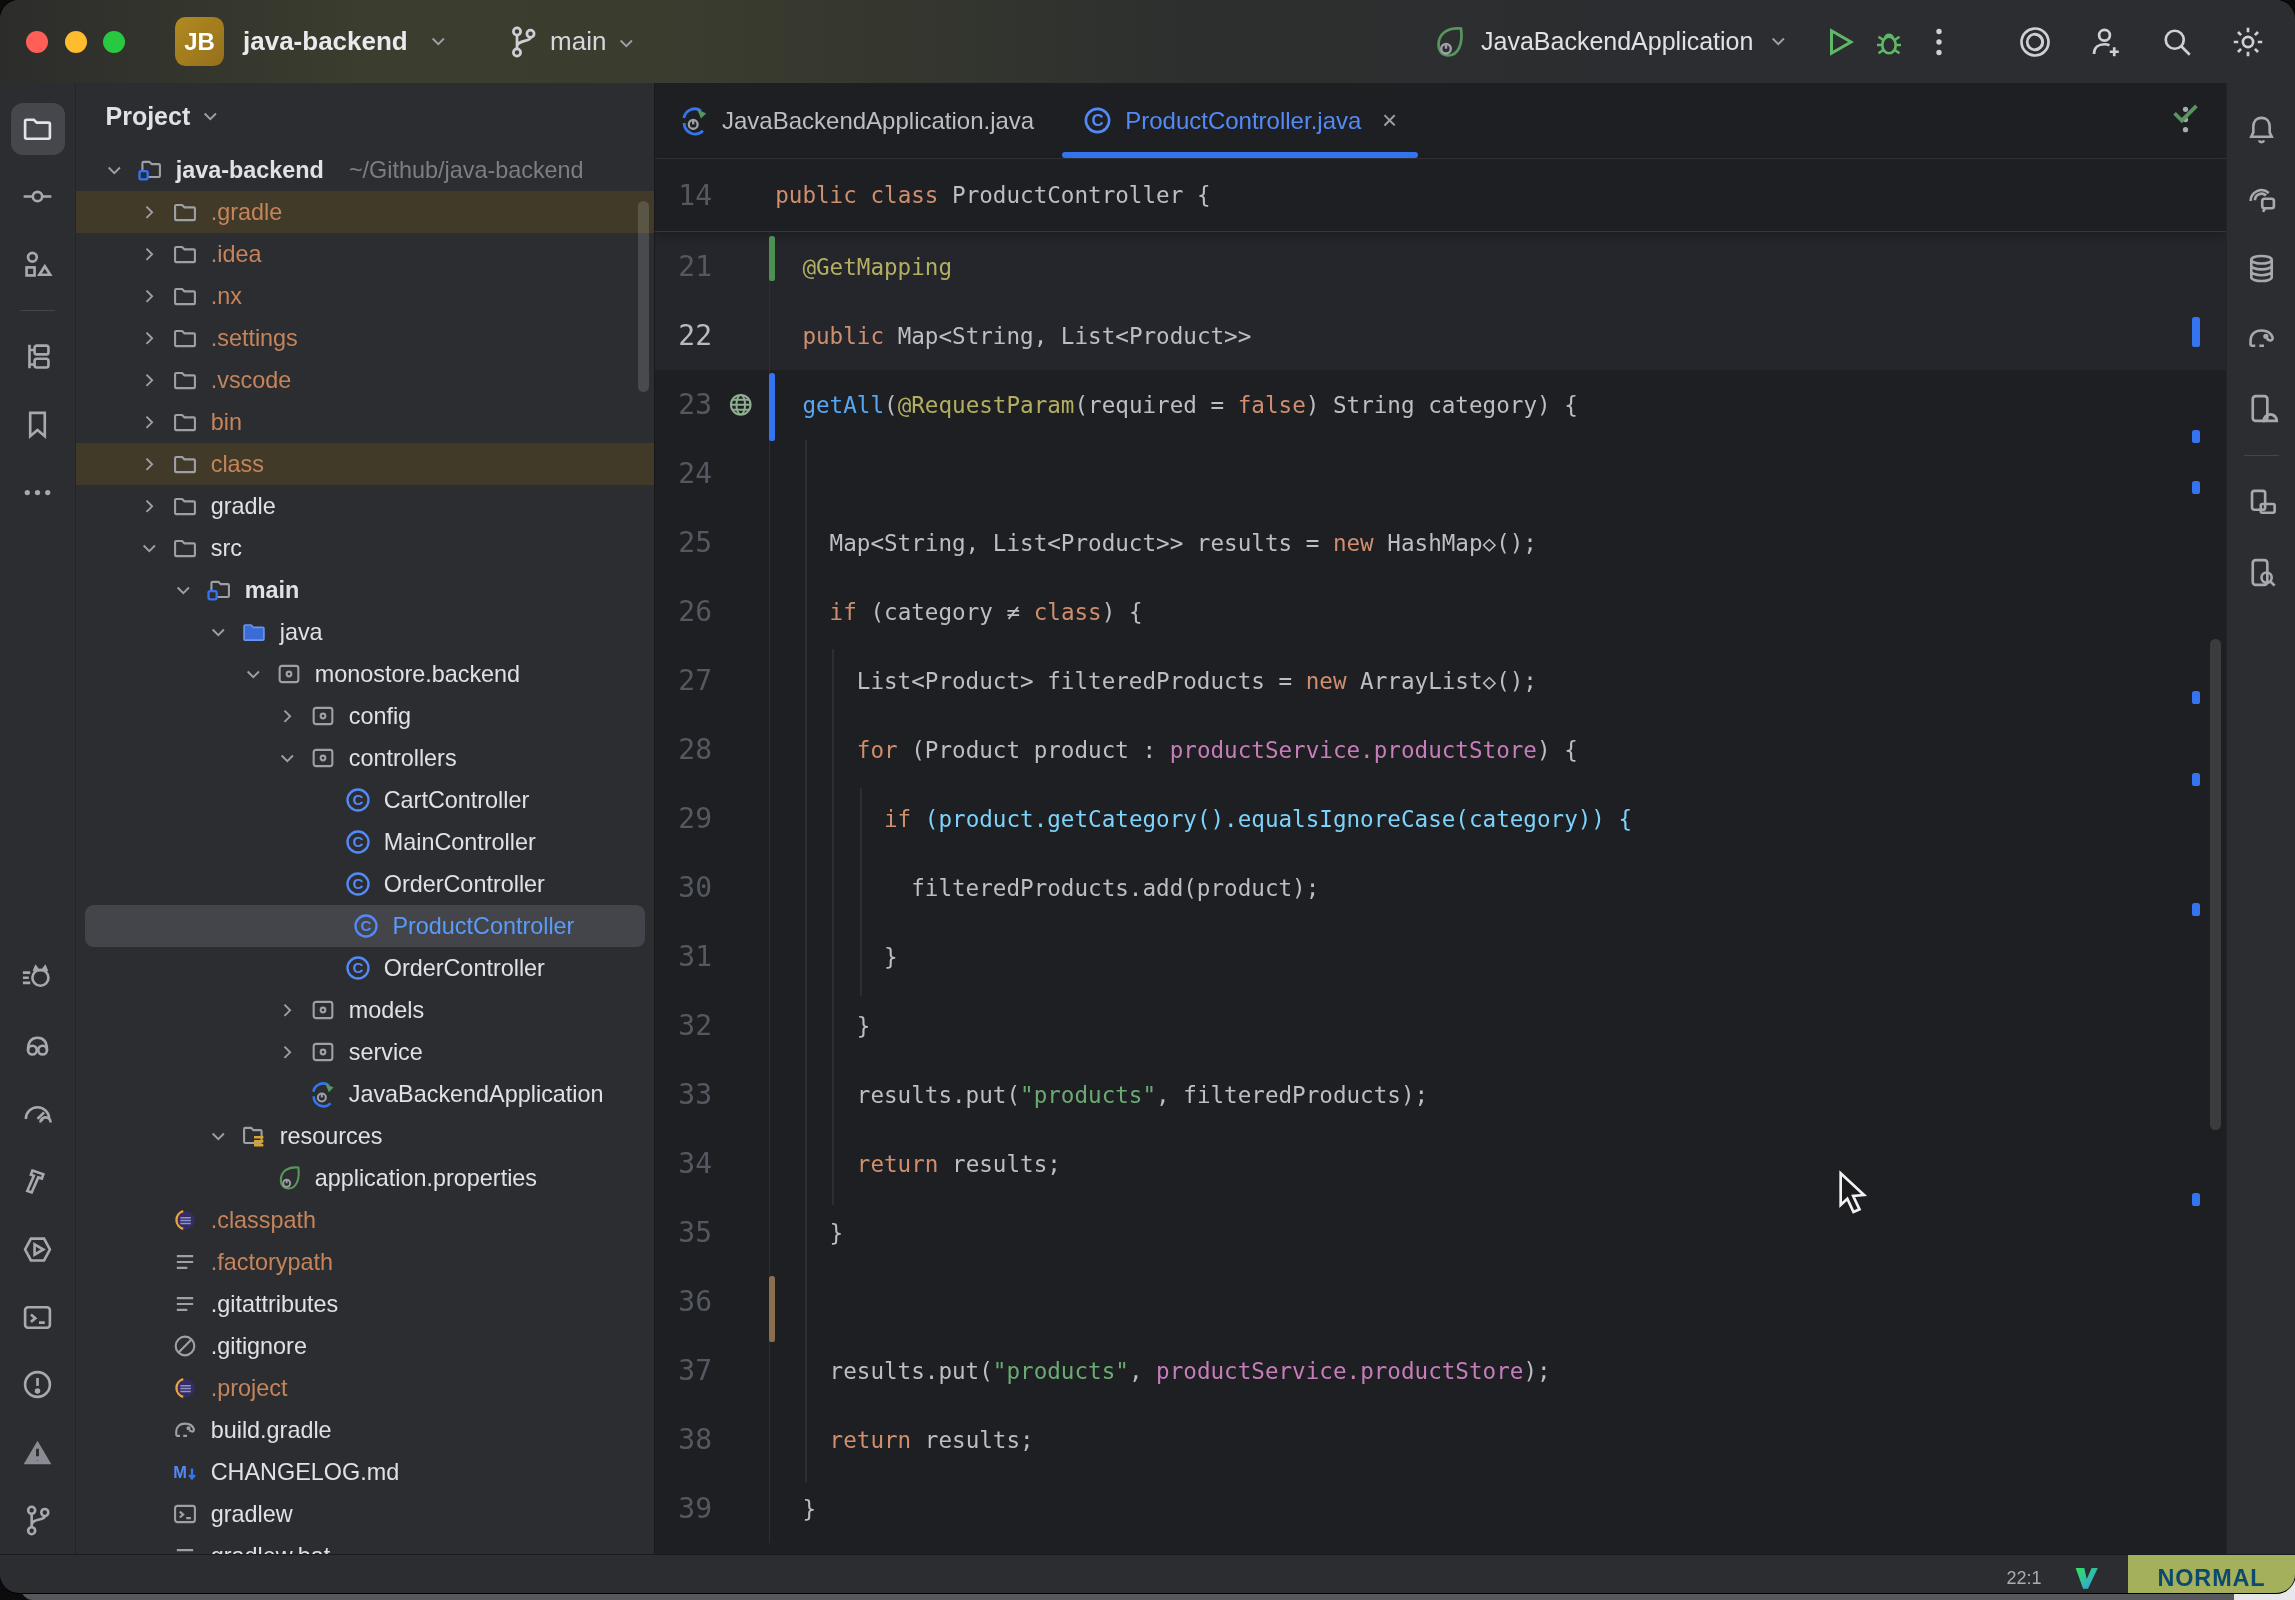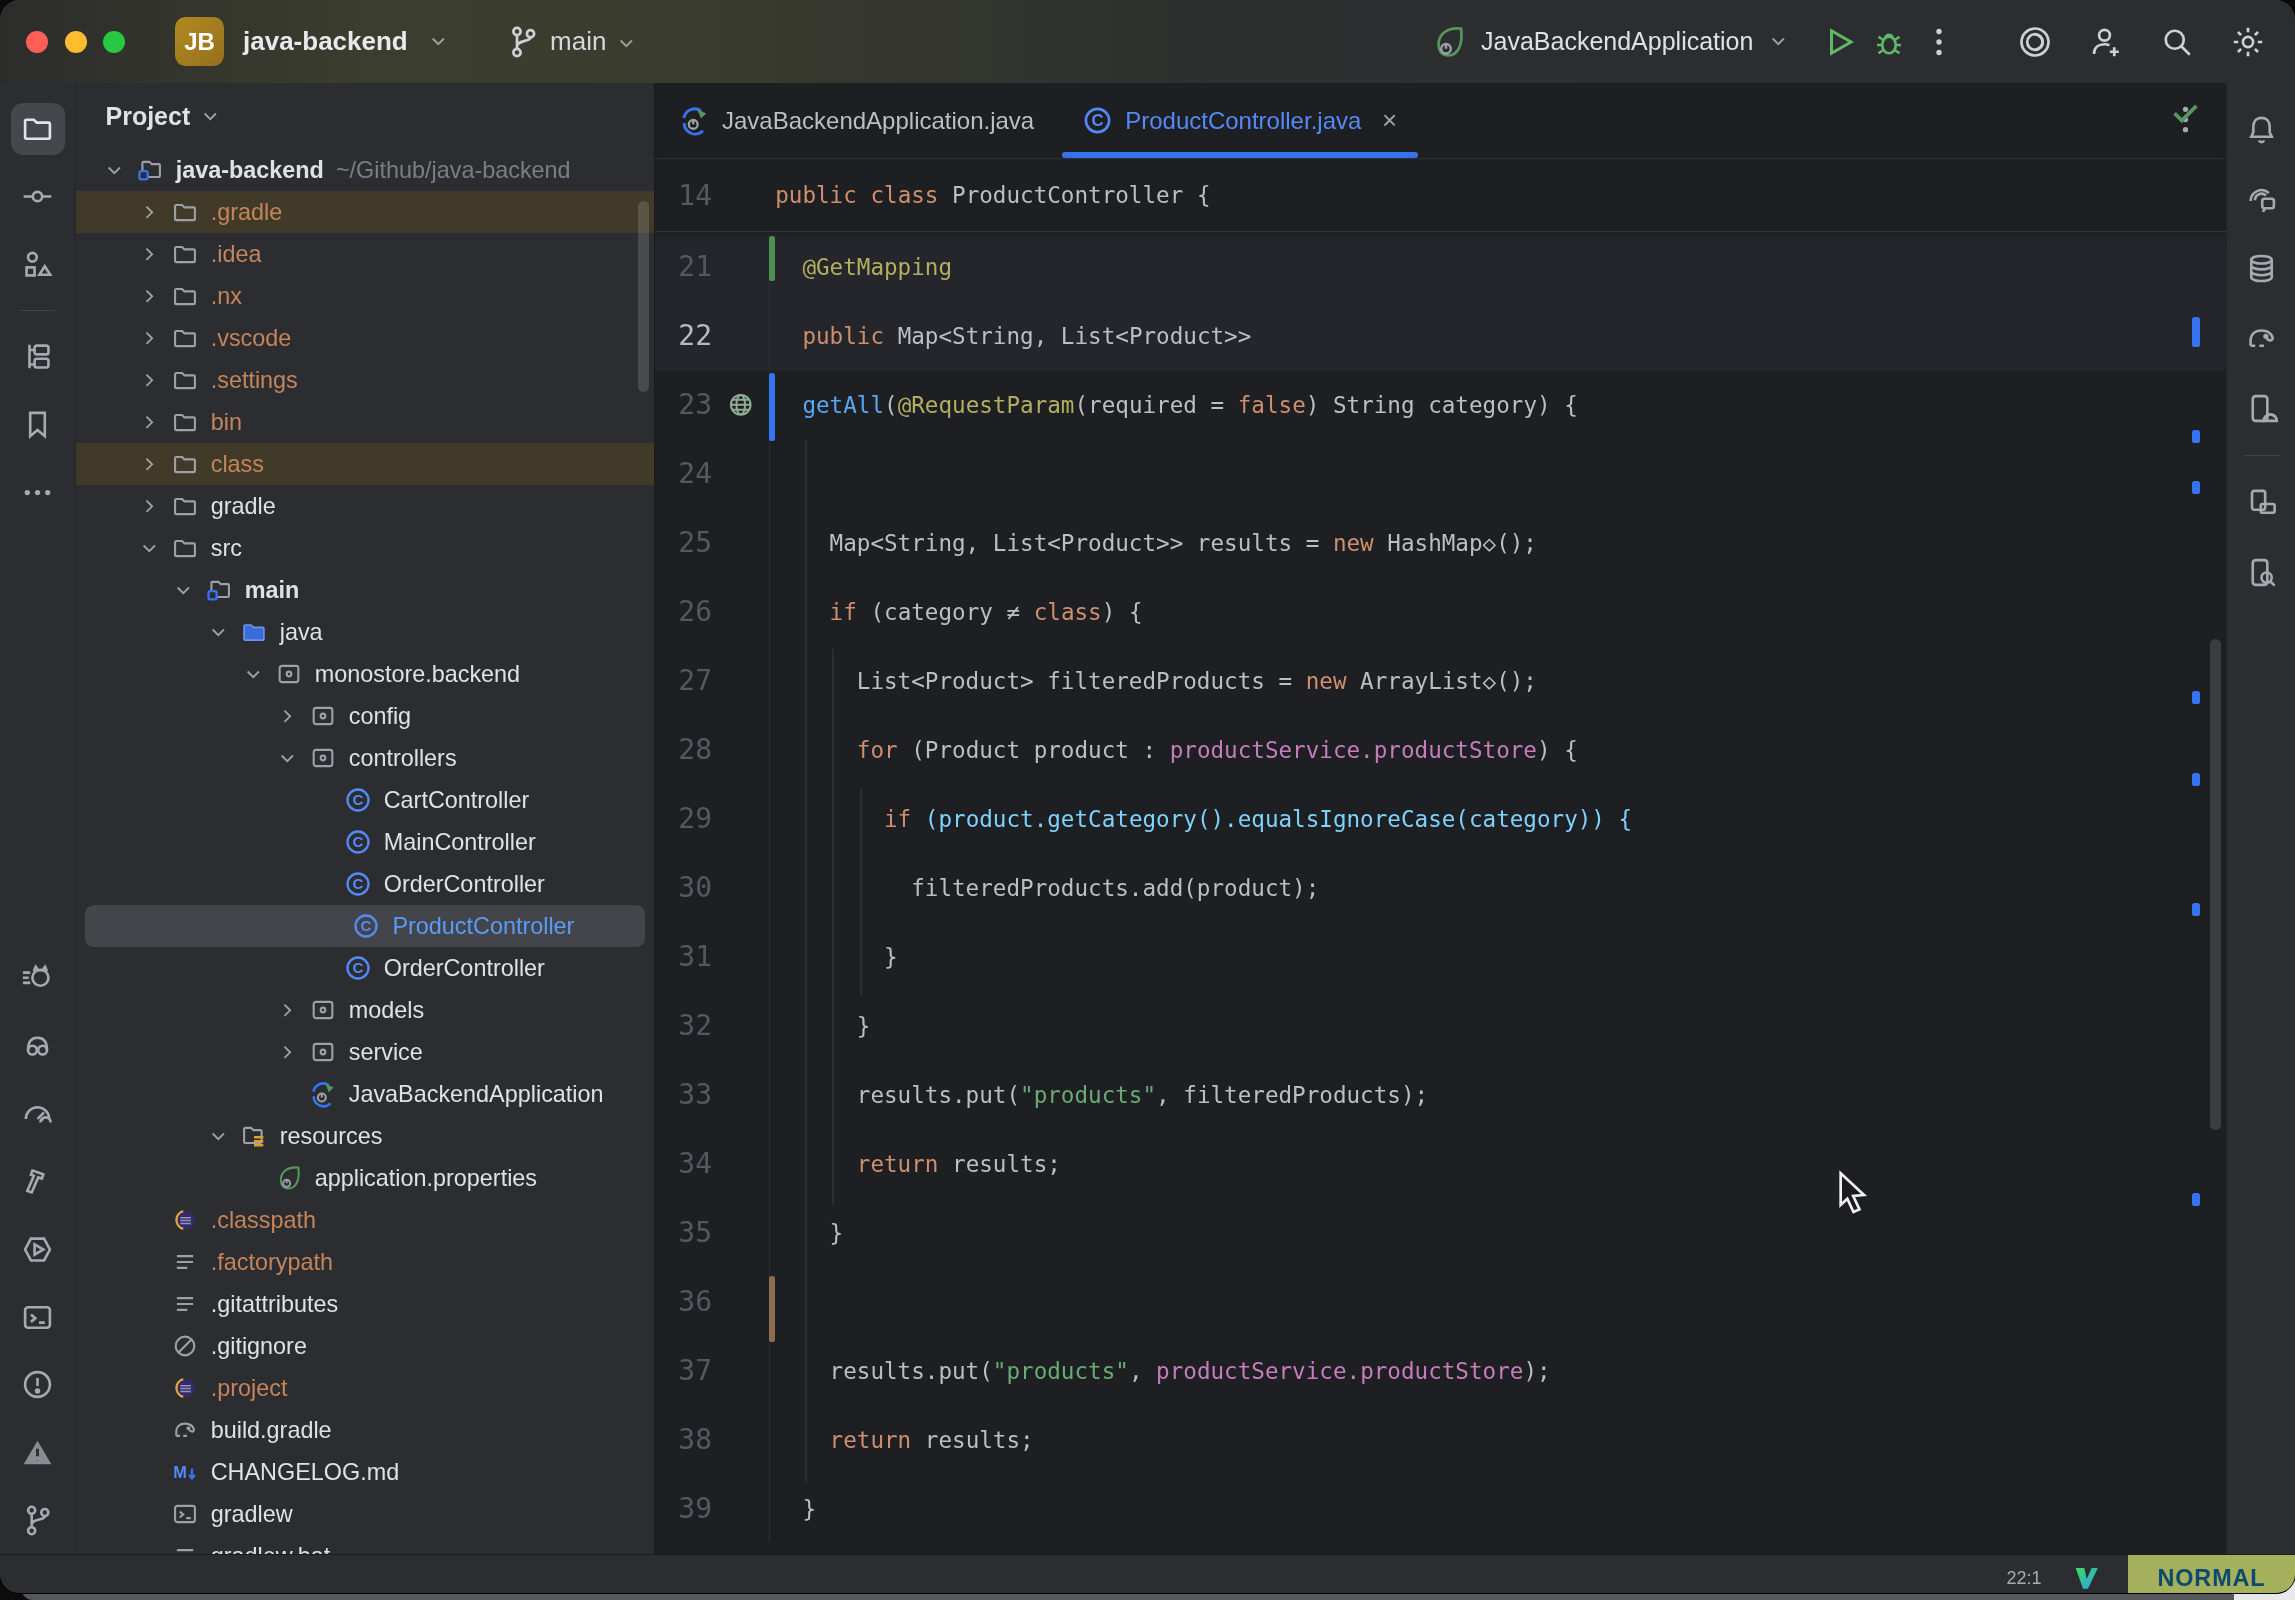--- a/index.html
+++ b/index.html
@@ -41,21 +41,21 @@
   .tree { font-size:23.4px; }
   .trow { height:42px; display:flex; align-items:center; white-space:nowrap; }
   .trow .tchev { width:35px; height:35px; flex:0 0 35px; color:#9da0a6; display:flex; align-items:center; justify-content:center; }
   .trow .tchev svg{width:22.6px;height:22.6px}
   .trow .ticn { width:35px; flex:0 0 35px; height:31px; display:flex; align-items:center; justify-content:center; color:#9da0a6; }
   .trow .ticn svg{width:28px;height:28px}
   .trow .tlabel { margin-left:8.7px; color:#dfe1e5; }
   .trow.c-orange .tlabel { color:#c5845a; }
   .trow.c-blue .tlabel { color:#5b9bf8; }
   .trow.bold .tlabel { font-weight:700; }
-  .trow .tsuffix { margin-left:12px; color:#7a7e85; }
+  .trow .tsuffix { margin-left:25px; color:#7a7e85; }
   .trow.hl-brown { background:#413a28; }
   .trow.selected { background:#43454a; border-radius:8.7px; margin:0 8.7px; }
   .panel-scroll { position:absolute; top:118px; right:5.2px; width:11.3px; height:191px; background:rgba(255,255,255,.14); border-radius:6px; }
 
   
   .editor { flex:1; background:#1e1f22; position:relative; overflow:hidden; }
   .tabbar { height:76px; display:flex; align-items:stretch; border-bottom:0.9px solid #303236; position:relative; }
   .tab { display:flex; align-items:center; gap:12px; padding:0 24px; font-size:24px; color:#bcbec4; position:relative; }
   .tab .tabicn { width:31px; height:31px; }
   .tab.active { color:#548af7; }
@@ -355,34 +355,34 @@
             <span class="tchev">
               <svg viewBox="0 0 24 24" fill="none" stroke="currentColor" stroke-width="2">
                 <path d="M9 6l6 6-6 6"></path>
               </svg>
             </span>
             <span class="ticn">
               <svg viewBox="0 0 24 24" fill="none" stroke="currentColor" stroke-width="1.8">
                 <path d="M3.5 7c0-.6.4-1 1-1h5l2 2h8c.6 0 1 .4 1 1v9c0 .6-.4 1-1 1h-15c-.6 0-1-.4-1-1z"></path>
               </svg>
             </span>
+            <span class="tlabel">.settings</span>
+          </div>
+          <div class="trow c-orange" style="padding-left: 56px;">
+            <span class="tchev">
+              <svg viewBox="0 0 24 24" fill="none" stroke="currentColor" stroke-width="2">
+                <path d="M9 6l6 6-6 6"></path>
+              </svg>
+            </span>
+            <span class="ticn">
+              <svg viewBox="0 0 24 24" fill="none" stroke="currentColor" stroke-width="1.8">
+                <path d="M3.5 7c0-.6.4-1 1-1h5l2 2h8c.6 0 1 .4 1 1v9c0 .6-.4 1-1 1h-15c-.6 0-1-.4-1-1z"></path>
+              </svg>
+            </span>
             <span class="tlabel">.vscode</span>
-          </div>
-          <div class="trow c-orange" style="padding-left: 56px;">
-            <span class="tchev">
-              <svg viewBox="0 0 24 24" fill="none" stroke="currentColor" stroke-width="2">
-                <path d="M9 6l6 6-6 6"></path>
-              </svg>
-            </span>
-            <span class="ticn">
-              <svg viewBox="0 0 24 24" fill="none" stroke="currentColor" stroke-width="1.8">
-                <path d="M3.5 7c0-.6.4-1 1-1h5l2 2h8c.6 0 1 .4 1 1v9c0 .6-.4 1-1 1h-15c-.6 0-1-.4-1-1z"></path>
-              </svg>
-            </span>
-            <span class="tlabel">.settings</span>
           </div>
           <div class="trow c-orange" style="padding-left: 56px;">
             <span class="tchev">
               <svg viewBox="0 0 24 24" fill="none" stroke="currentColor" stroke-width="2">
                 <path d="M9 6l6 6-6 6"></path>
               </svg>
             </span>
             <span class="ticn">
               <svg viewBox="0 0 24 24" fill="none" stroke="currentColor" stroke-width="1.8">
                 <path d="M3.5 7c0-.6.4-1 1-1h5l2 2h8c.6 0 1 .4 1 1v9c0 .6-.4 1-1 1h-15c-.6 0-1-.4-1-1z"></path>

